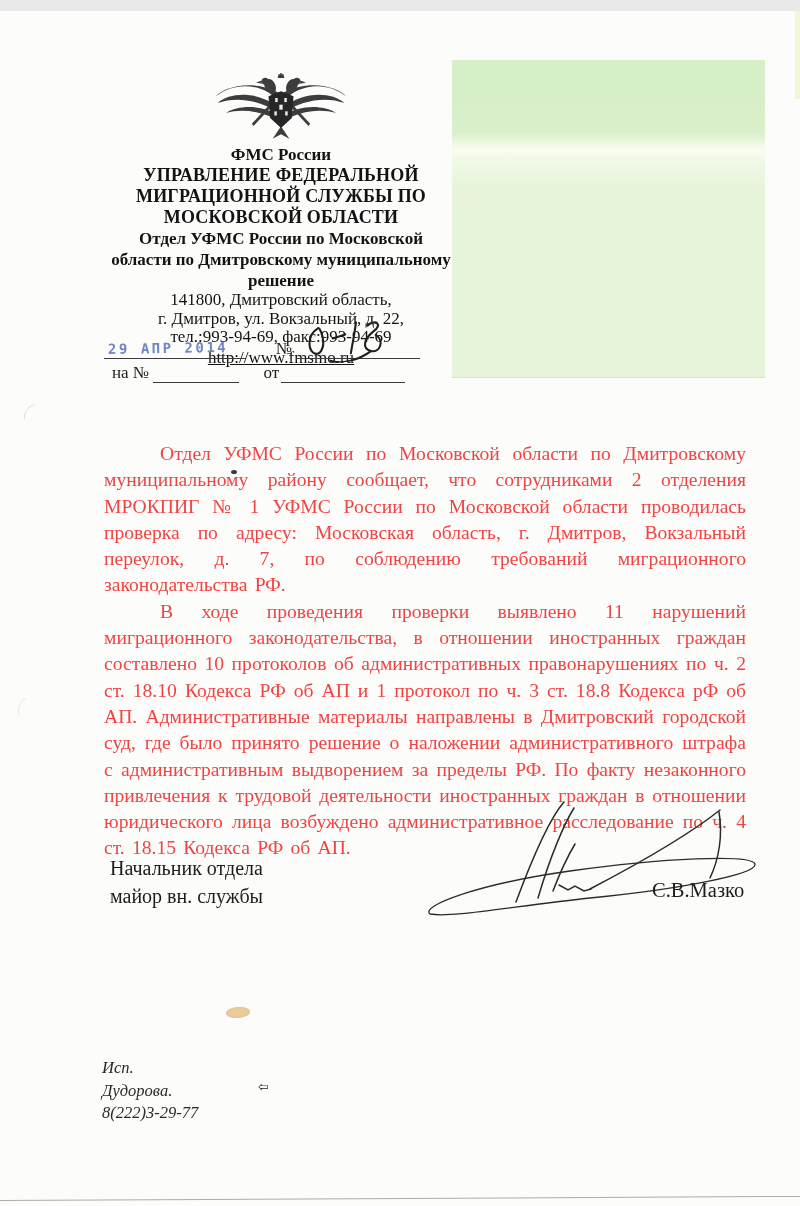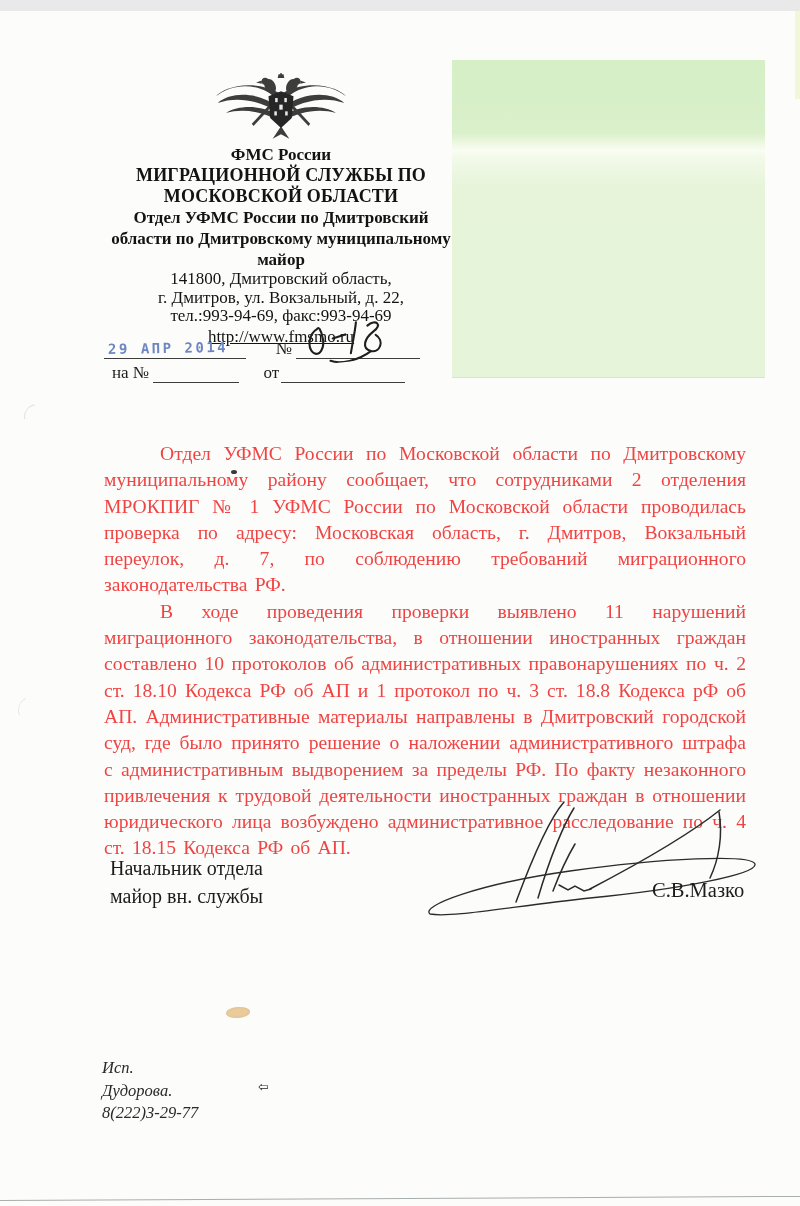--- a/index.html
+++ b/index.html
@@ -112,25 +112,26 @@
       <path d="M80,22 L95,28 L93,54 L80,66 L67,54 L65,28 Z" fill="#262626"></path>
       <g fill="#ffffff" opacity="0.9">
         <rect x="73" y="30" width="3" height="5"></rect>
         <rect x="84" y="30" width="3" height="5"></rect>
         <rect x="78" y="38" width="4" height="6"></rect>
         <rect x="72" y="46" width="3" height="5"></rect>
         <rect x="85" y="46" width="3" height="5"></rect>
       </g>
     </svg>
     <div class="org-small">ФМС России</div>
+    <div class="org-line">УПРАВЛЕНИЕ ФЕДЕРАЛЬНОЙ</div>
     <div class="org-line">МИГРАЦИОННОЙ СЛУЖБЫ ПО</div>
     <div class="org-line">МОСКОВСКОЙ ОБЛАСТИ</div>
-    <div class="dept-line">Отдел УФМС России по Дмитровский</div>
+    <div class="dept-line">Отдел УФМС России по Московской</div>
     <div class="dept-line">области по Дмитровскому муниципальному</div>
-    <div class="dept-line">майор</div>
+    <div class="dept-line">решение</div>
     <div class="addr-line">141800, Дмитровский область,</div>
     <div class="addr-line">г. Дмитров, ул. Вокзальный, д. 22,</div>
     <div class="addr-line">тел.:993-94-69, факс:993-94-69</div>
     <div><span class="website">http://www.fmsmo.ru</span></div>
   </div>
 
   <div class="ref-row row1">
     <span class="line" style="width:142px;">
       <span class="stamp">29 АПР 2014</span>
     </span><span class="numsign">№</span><span class="line" style="width:124px;">

